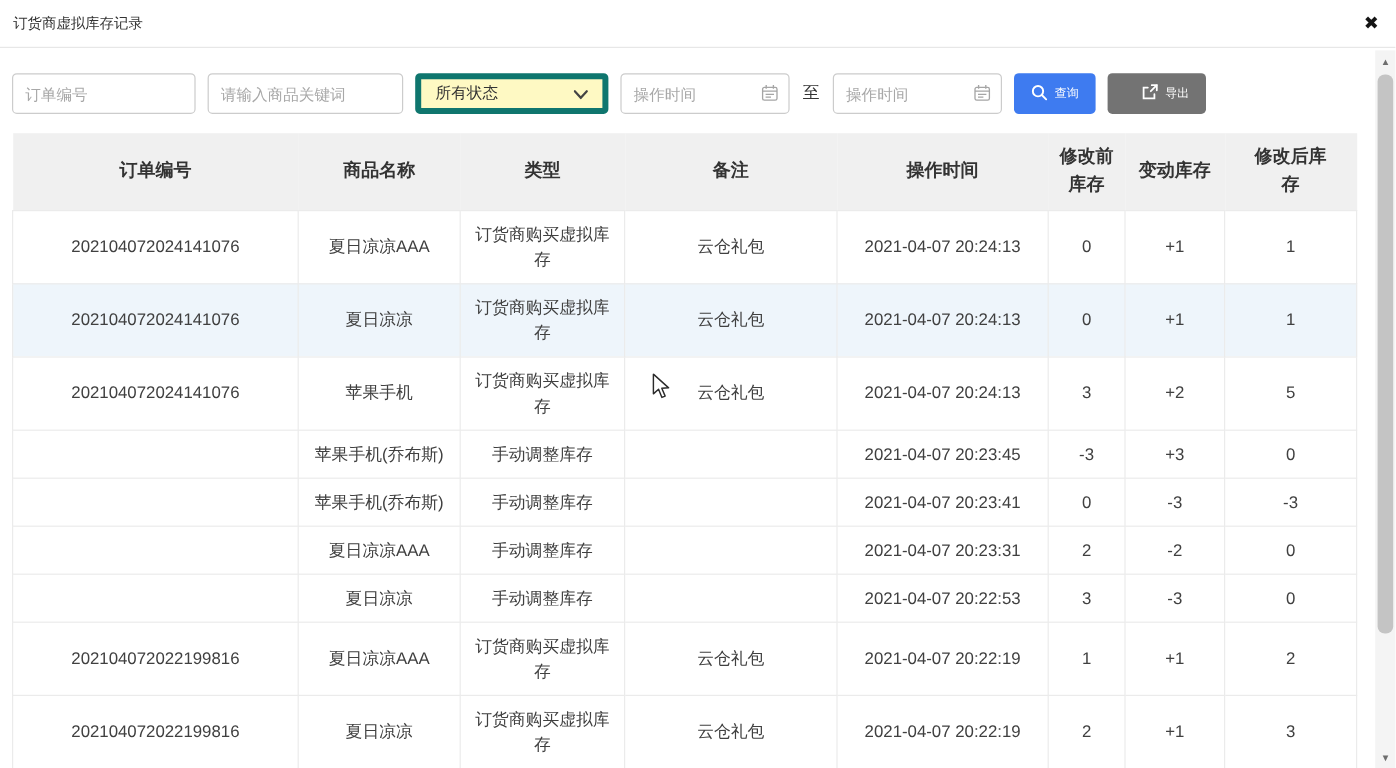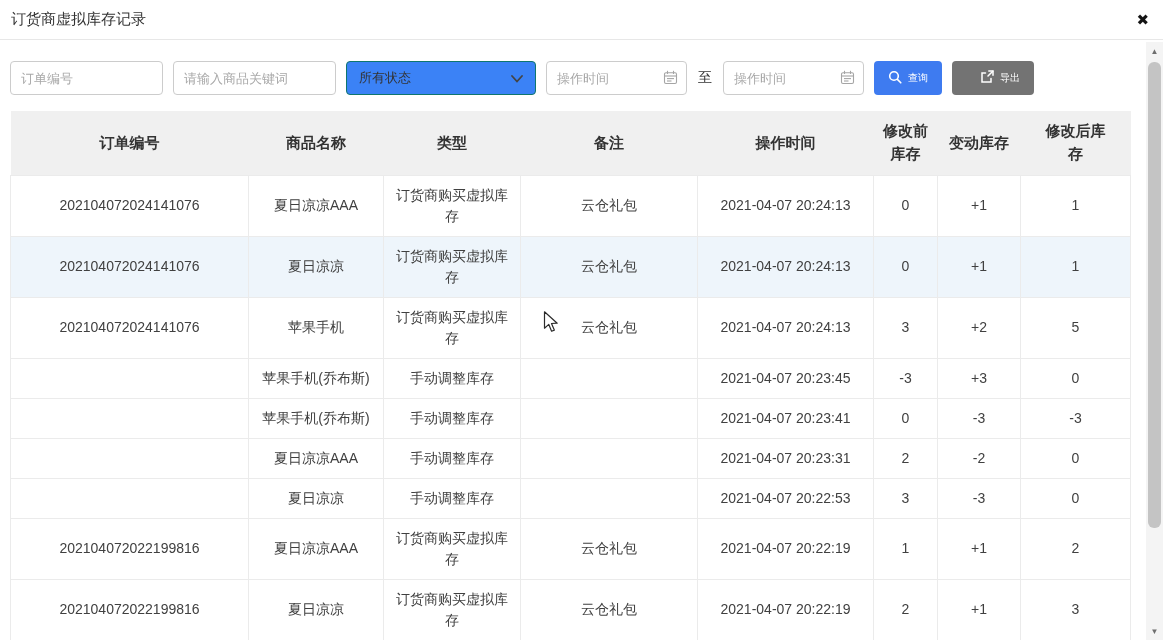--- a/index.html
+++ b/index.html
@@ -13,21 +13,21 @@
   }
   
   .titlebar {
     height: 40px;
     display: flex;
     align-items: center;
     justify-content: space-between;
     padding: 0 14px 0 11px;
     border-bottom: 1px solid #e7e7e7;
   }
-  .title { font-size: 15px; color: #333; }
+  .title { font-size: 12px; color: #333; }
   .close {
     font-size: 15px;
     font-weight: bold;
     color: #141414;
     cursor: pointer;
     line-height: 1;
   }
   
   .filterbar {
     display: flex;
@@ -43,32 +43,32 @@
     font-size: 13px;
     color: #333;
     background: #fff;
     outline: none;
     font-family: inherit;
   }
   .ipt::placeholder { color: #a8a8a8; }
   .w-order { width: 153px; }
   .w-keyword { width: 163px; }
   .sel {
-    width: 190px;
+    width: 161px;
     height: 34px;
-    border: 1px solid #0f766e;
+    border: 5px solid #0f766e;
     border-radius: 4px;
     padding: 0 12px;
     display: flex;
     align-items: center;
     justify-content: space-between;
     font-size: 13px;
     color: #333;
     cursor: pointer;
-    background: #3b82f6;
+    background: #fef9c3;
   }
   .datebox { position: relative; width: 141px; }
   .datebox .ipt { width: 100%; padding-right: 30px; }
   .datebox .cal {
     position: absolute;
     right: 9px;
     top: 9px;
     pointer-events: none;
   }
   .to-label { font-size: 14px; color: #333; padding: 0 1px; }

